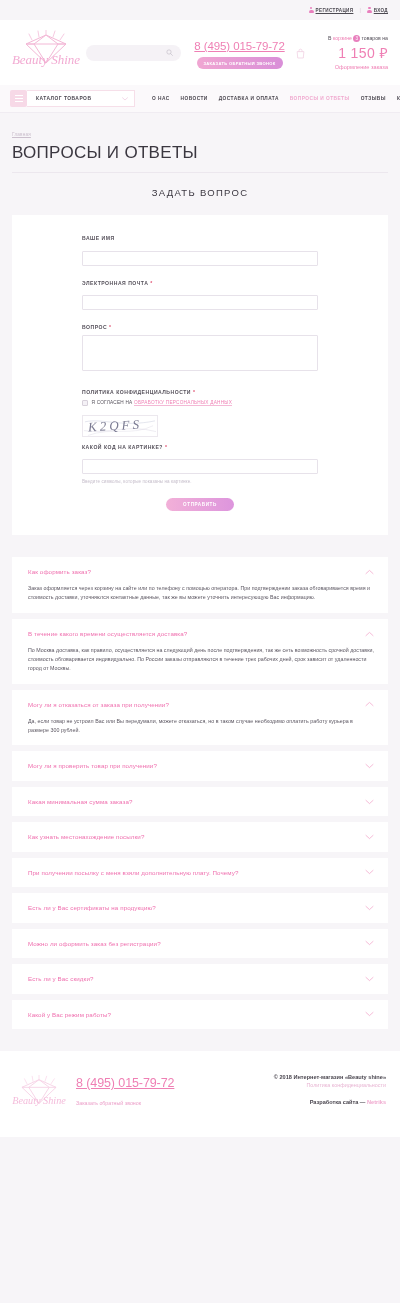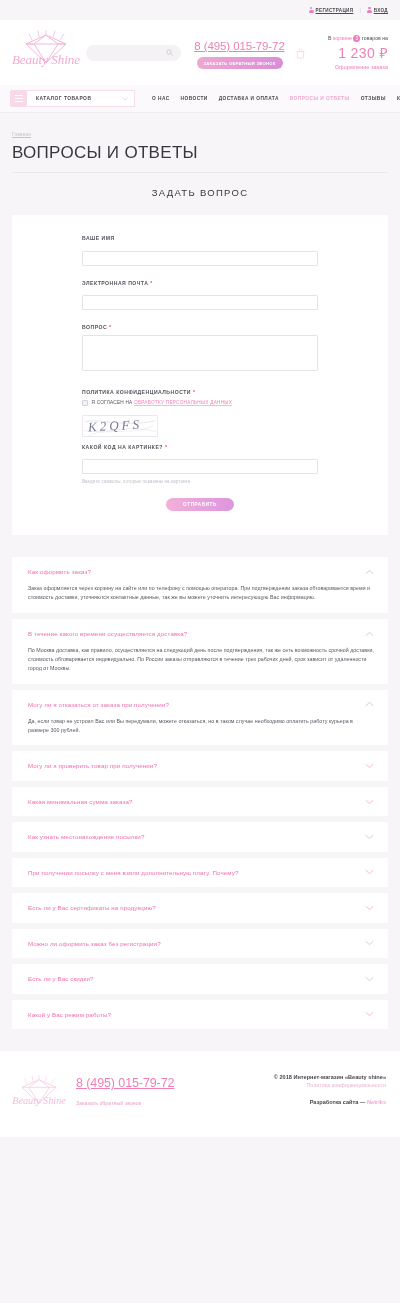--- a/index.html
+++ b/index.html
@@ -327,21 +327,21 @@
     <a class="phone-num" href="#">8 (495) 015-79-72</a>
     <button class="callback-btn">ЗАКАЗАТЬ ОБРАТНЫЙ ЗВОНОК</button>
   </div>
 
   <div class="cart-col">
     <svg class="bag-ico" viewBox="0 0 12 14">
       <path d="M1.5 4.5 h9 l-.8 8.5 h-7.4 z" fill="none" stroke="#f0cfe2" stroke-width="1"></path>
       <path d="M4 4.5 V3.2 a2 2 0 0 1 4 0 V4.5" fill="none" stroke="#f0cfe2" stroke-width="1"></path>
     </svg>
     <div class="cart-line1"><span>В </span><span class="accent">корзине</span><span class="cart-badge">3</span><span>товаров на</span></div>
-    <div class="cart-sum">1 230 ₽</div>
+    <div class="cart-sum">1 150 ₽</div>
     <a class="cart-order-link" href="#">Оформление заказа</a>
   </div>
 </div>
 
 <div class="navbar">
   <div class="burger">
     <span></span>
       <span></span>
       <span></span>
   </div>

